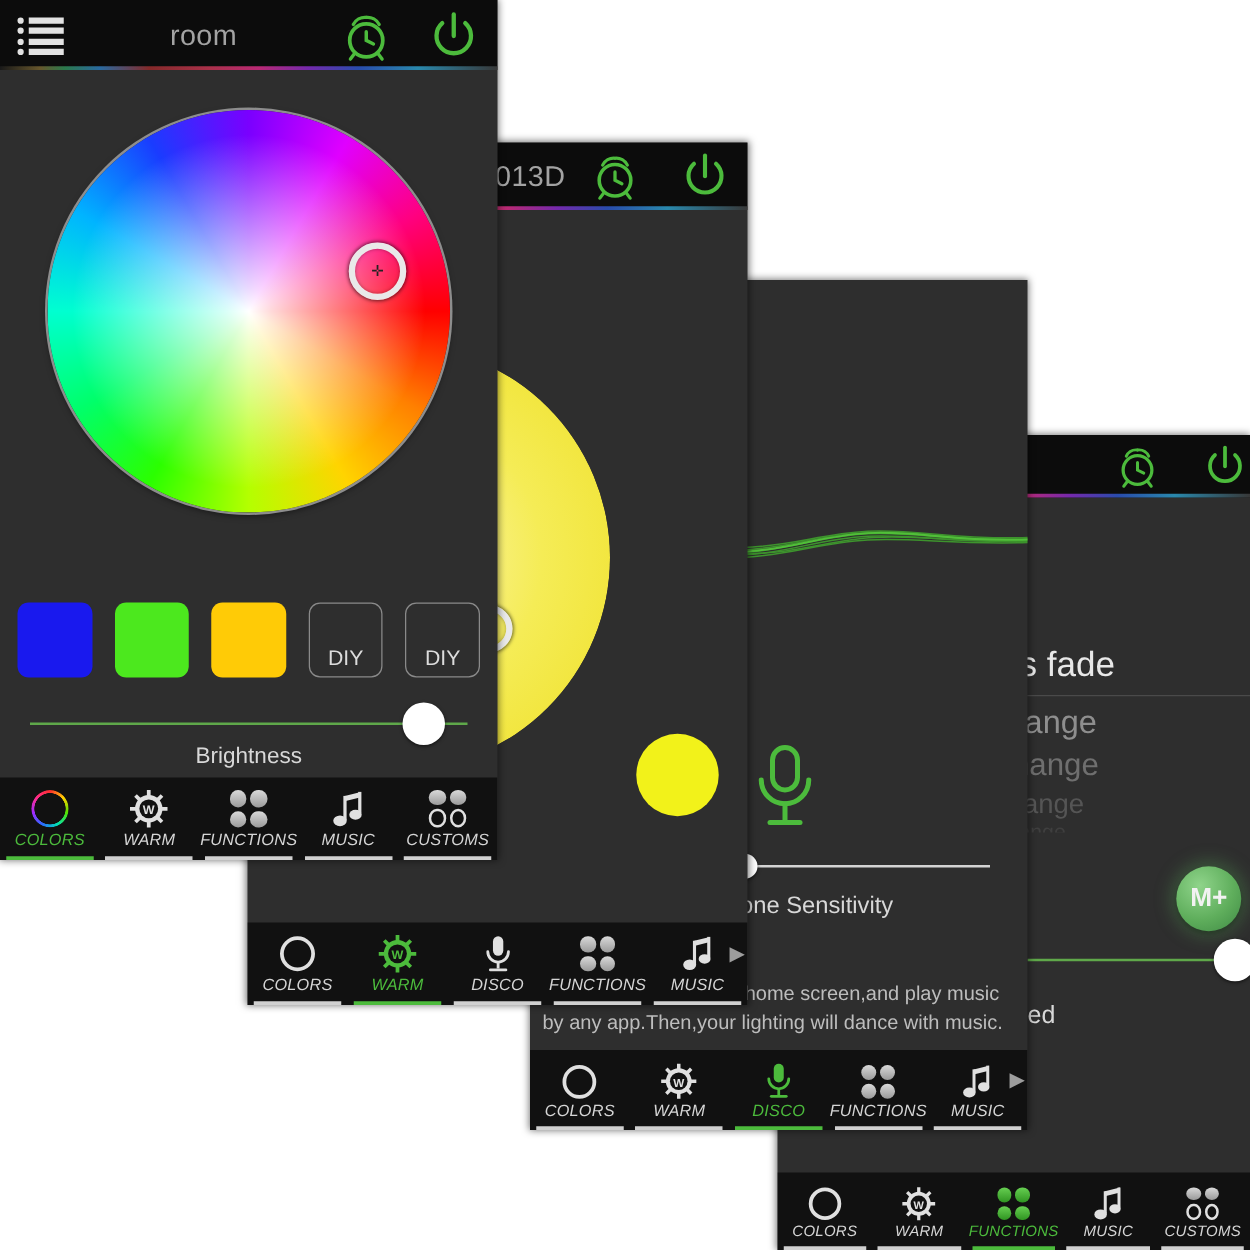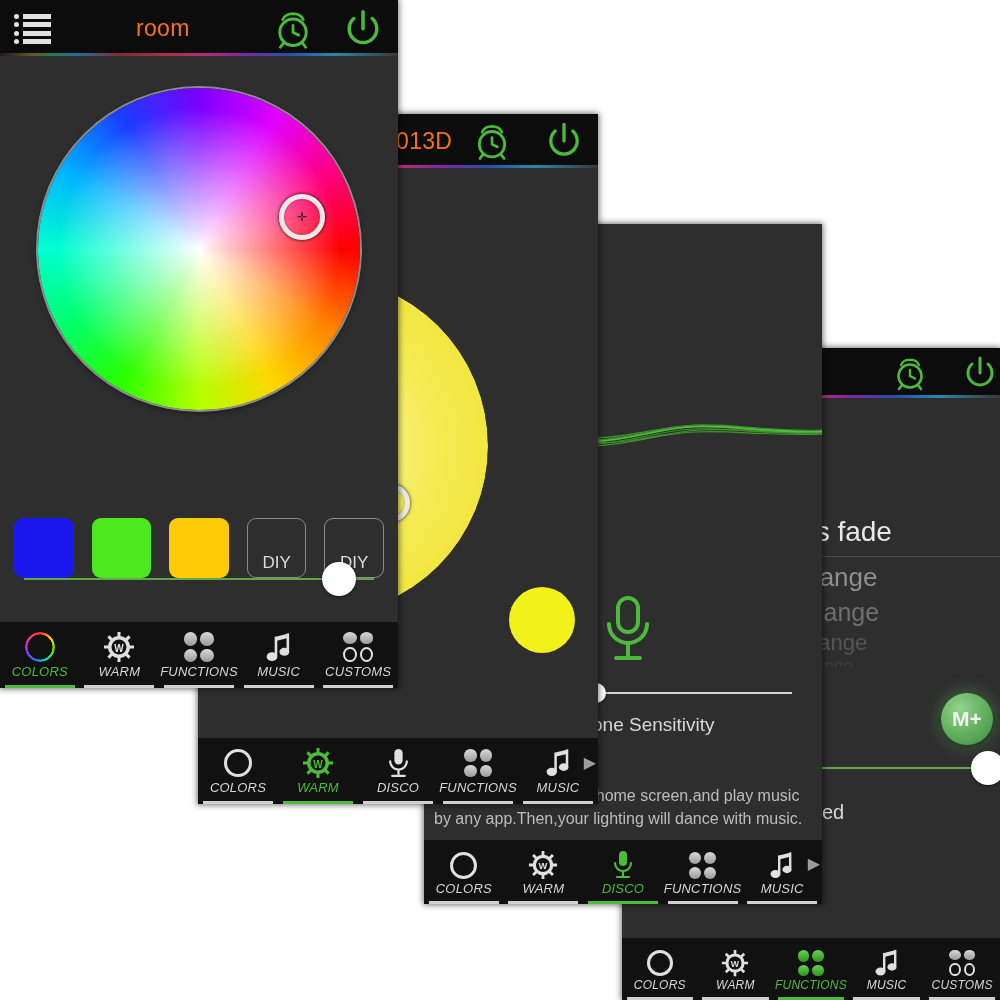--- a/index.html
+++ b/index.html
@@ -7,21 +7,21 @@
     width:1000px;height:1000px;overflow:hidden;position:relative;
     background:#ffffff;
     font-family:"Liberation Sans", sans-serif;
     -webkit-font-smoothing:antialiased;
   }
   .panel{position:absolute;background:#2e2e2e;overflow:hidden;}
   .panel.shadowed{box-shadow:0 0 6px 1px rgba(0,0,0,.55);}
 
   
   .hdr{position:relative;background:#0c0c0c;display:flex;align-items:center;}
-  .hdr-title{color:#f97316;font-size:22px;letter-spacing:.3px;white-space:nowrap;}
+  .hdr-title{color:#a3a3a3;font-size:22px;letter-spacing:.3px;white-space:nowrap;}
   .rainbow{position:absolute;left:0;right:0;bottom:0;height:3px;
     background:linear-gradient(90deg,#1a1a1a 0%,#6b5a2e 8%,#2d7f4f 13%,#2b6fa8 20%,#8a2b2b 30%,#b2334d 42%,#c22b7a 52%,#7a2bb5 62%,#2b4fb5 72%,#2b8fb5 84%,#3a3a3a 100%);
     opacity:.95;}
   .menu-icon{display:flex;flex-direction:column;justify-content:space-between;}
   .menu-icon .row{display:flex;align-items:center;}
   .menu-icon .dot{background:#e2e2e2;border-radius:50%;}
   .menu-icon .bar{background:#e2e2e2;}
 
   svg{display:block;}
 
@@ -36,21 +36,21 @@
         #1a3cff 240deg,#7a00ff 270deg,#e000ff 300deg,#ff0080 330deg,#ff0000 360deg);
     box-shadow:0 0 0 2px #8d8d8d, 0 2px 6px rgba(0,0,0,.6);}
   .knob{position:absolute;border-radius:50%;border:5px solid #e9e9e9;
     box-shadow:0 0 3px 1px rgba(0,0,0,.55),inset 0 0 3px rgba(0,0,0,.35);
     background:transparent;}
   .knob .cross{position:absolute;left:50%;top:50%;transform:translate(-50%,-50%);
     color:#222;font-size:12px;line-height:1;}
 
   
   .swatch-row{position:absolute;display:flex;}
-  .swatch{border-radius:9px;margin-top:36px;}
+  .swatch{border-radius:9px;}
   .swatch.diy{border:1px solid #8a8a8a;background:transparent;display:flex;
     align-items:flex-end;justify-content:center;color:#dcdcdc;font-size:17px;padding-bottom:4px;box-sizing:border-box;}
 
   
   .slider{position:absolute;}
   .slider .track{position:absolute;left:0;right:0;top:50%;height:2px;background:#5fa84a;transform:translateY(-50%);}
   .slider .track.grey{background:#d4d4d4;}
   .slider .thumb{position:absolute;top:50%;transform:translate(-50%,-50%);
     background:#fff;border-radius:50%;box-shadow:0 1px 3px rgba(0,0,0,.6);}
   .slabel{position:absolute;width:100%;text-align:center;color:#d8d8d8;font-size:17px;}
@@ -456,20 +456,21 @@
     <div class="swatch" style="width:60px;height:60px;background:#4ce81e;"></div>
     <div class="swatch" style="width:60px;height:60px;background:#ffcb06;"></div>
     <div class="swatch diy" style="width:60px;height:60px;">DIY</div>
     <div class="swatch diy" style="width:60px;height:60px;">DIY</div>
   </div>
 
   <div class="slider" style="left:24px;top:563px;width:350px;height:32px;">
     <div class="track"></div>
     <div class="thumb" style="left:90%;width:34px;height:34px;"></div>
   </div>
+  <div class="slabel" style="left:0;top:594px;font-size:18px;">Brightness</div>
 
   <div class="nav" style="height:66px;">
     <div class="tab active">
       <div class="ico" style="height:34px;">
         <div class="ring-multi" style="width:30px;height:30px;"></div>
         </div>
       <div class="lbl" style="font-size:13px;padding-bottom:9px;">COLORS</div>
       <div class="underline"></div>
     </div>
     <div class="tab">

